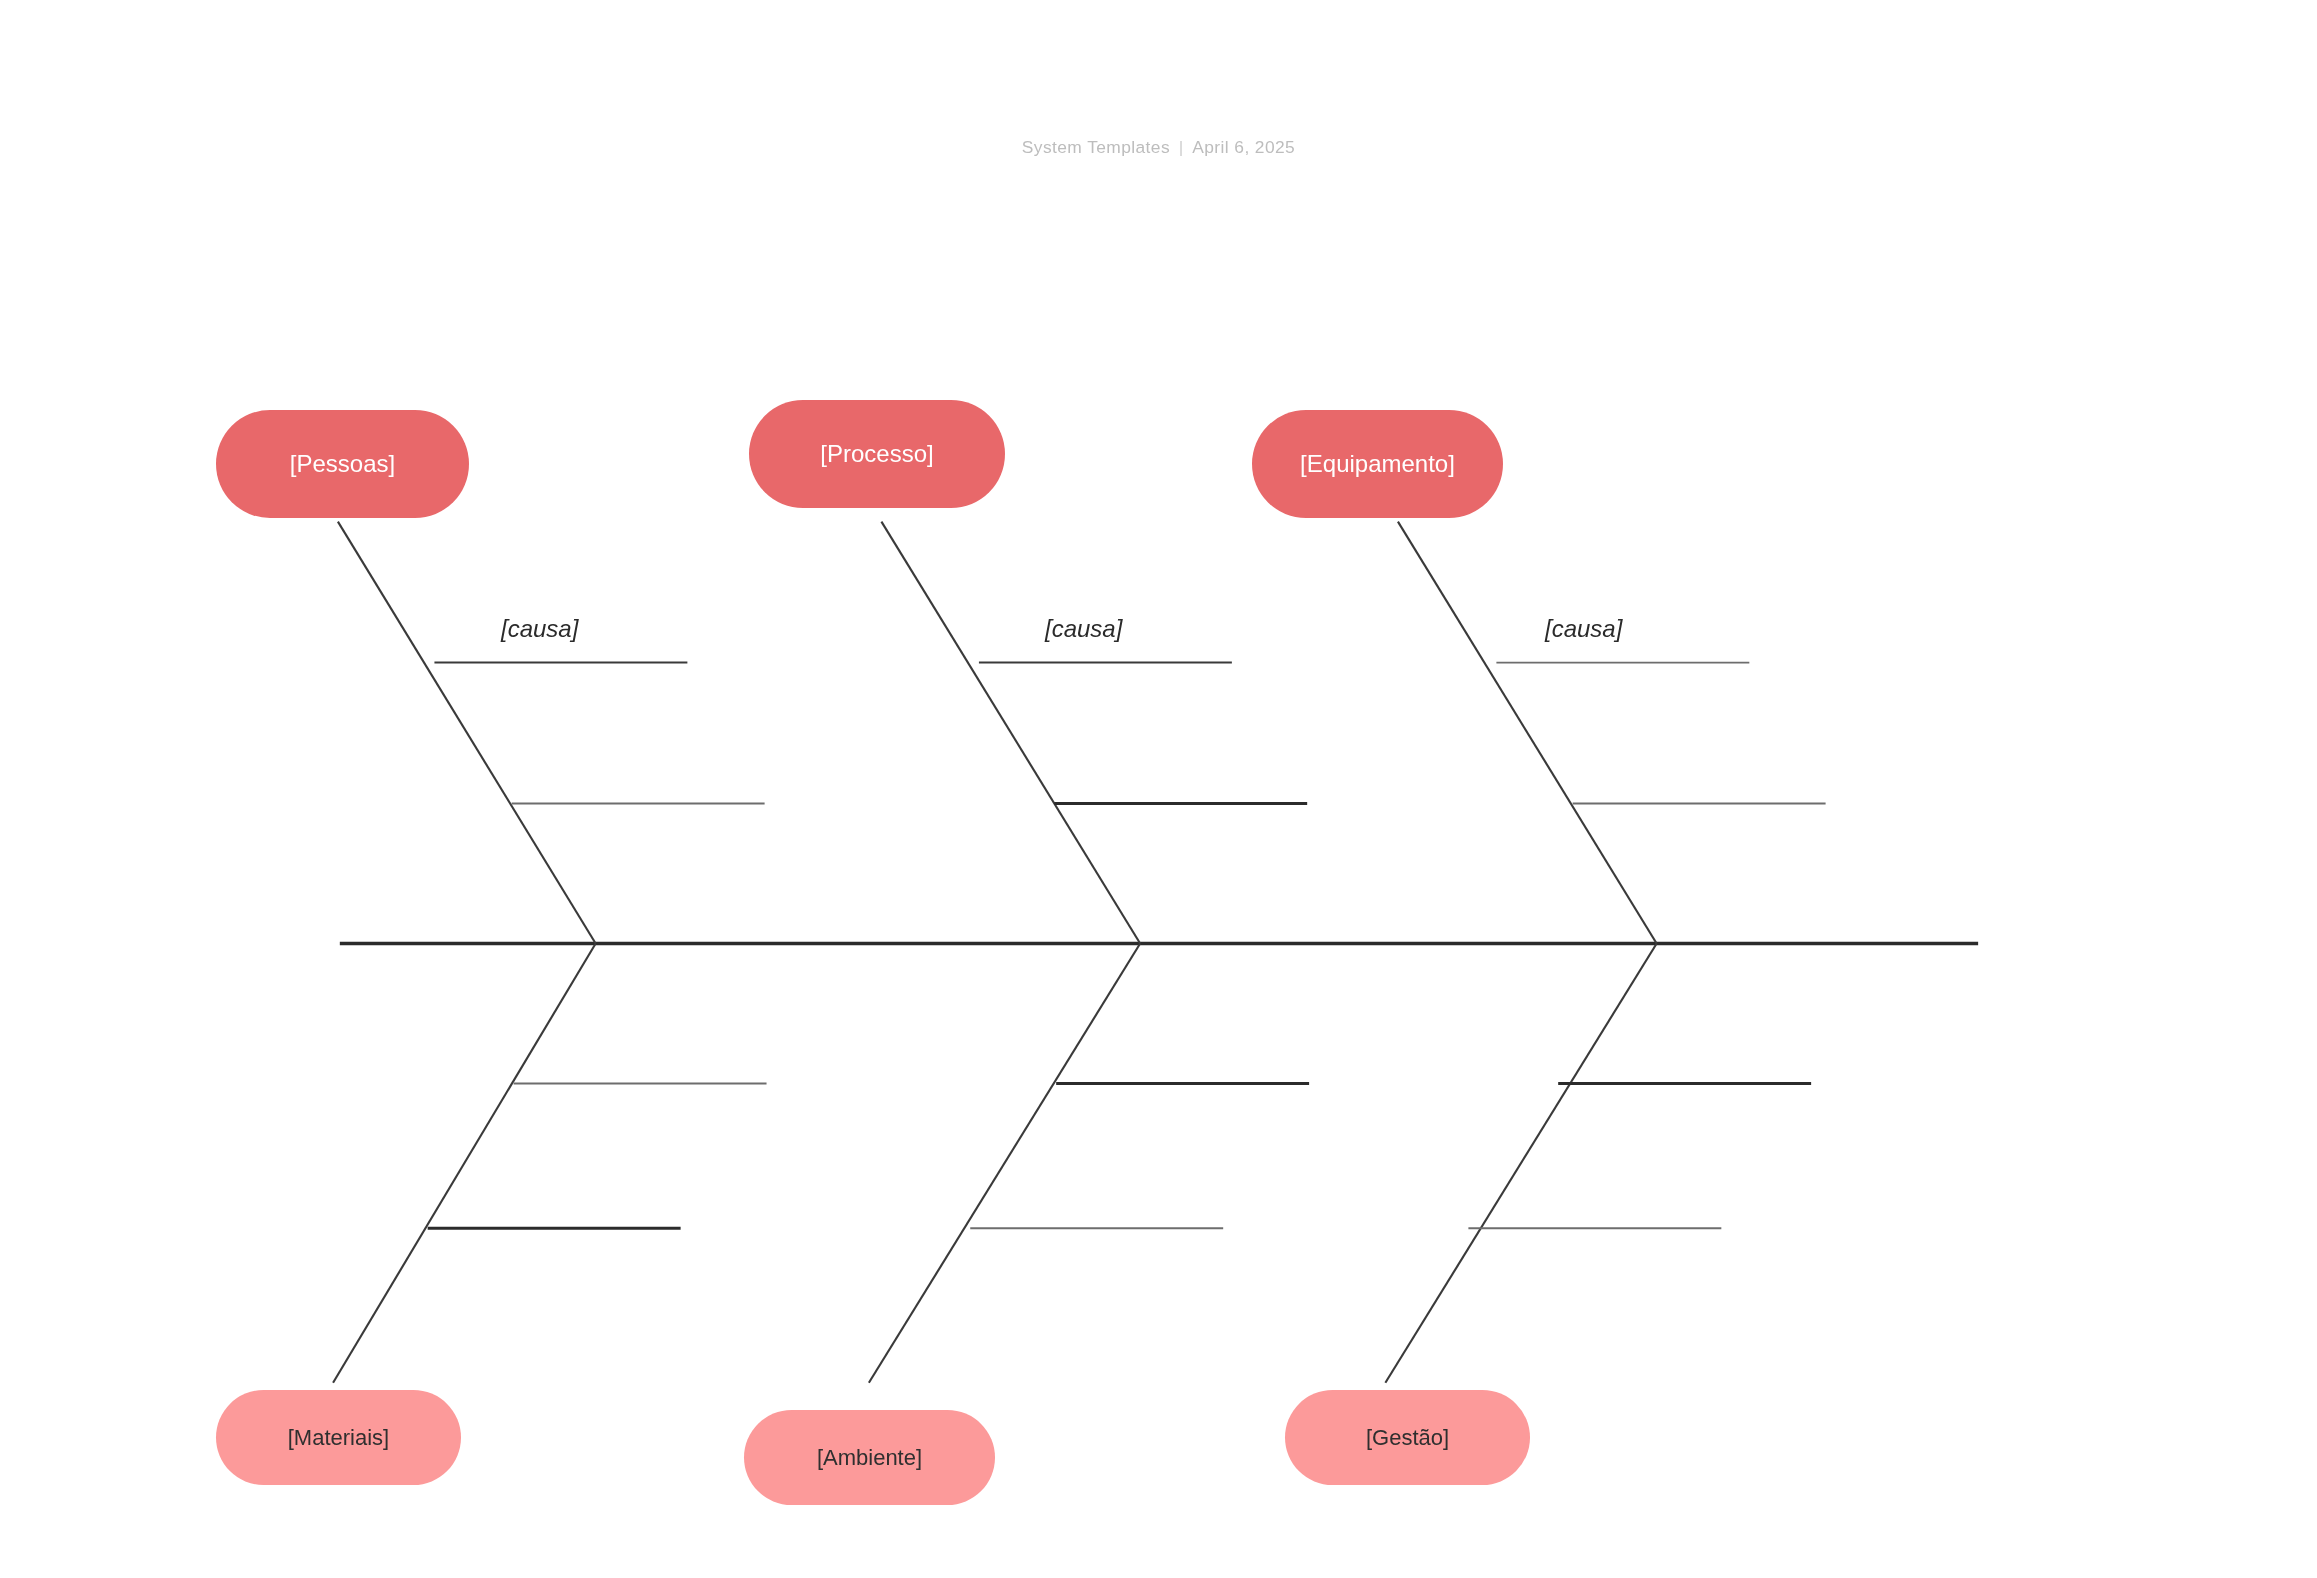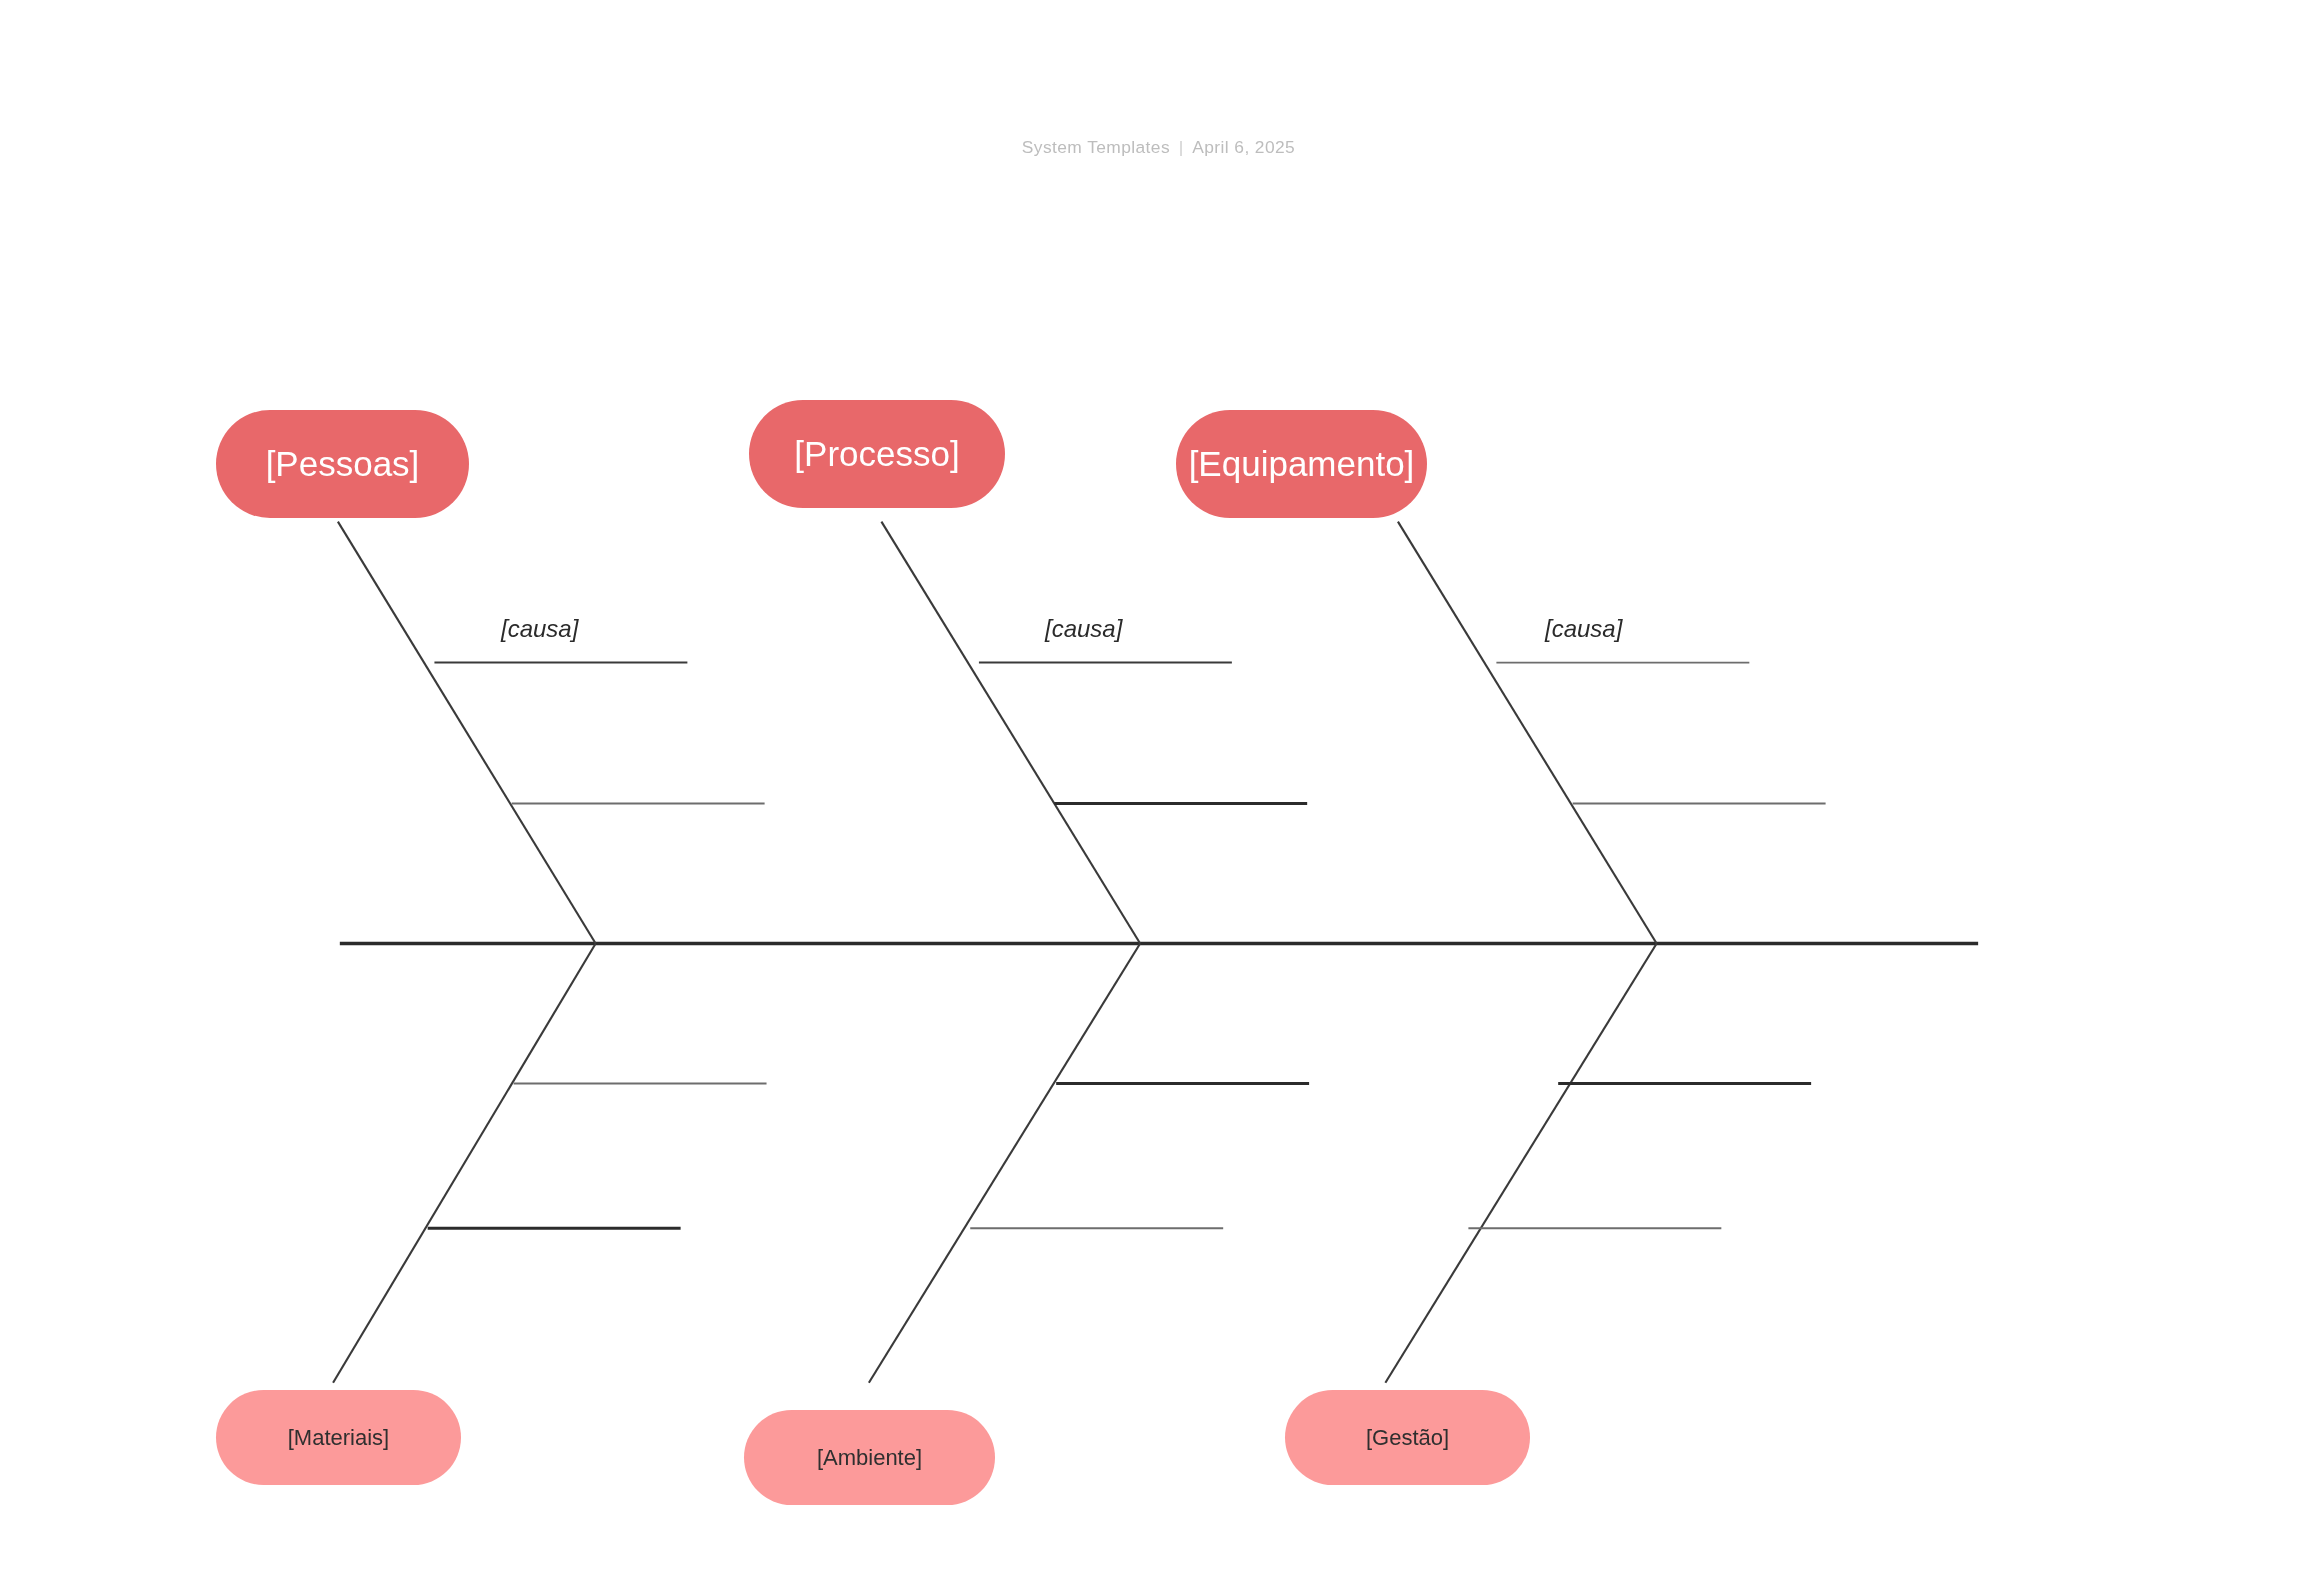--- a/index.html
+++ b/index.html
@@ -77,21 +77,21 @@
     align-items: center;
     justify-content: center;
     border-radius: 58px;
     box-sizing: border-box;
     text-align: center;
     white-space: nowrap;
   }
   .pill-top {
     background: #e8686a;
     color: #ffffff;
-    font-size: 35px;
+    font-size: 24px;
     height: 108px;
   }
   .pill-bottom {
     background: #fc9a9a;
     color: #2f2f2f;
     font-size: 22px;
     height: 95px;
   }
 
   
@@ -161,21 +161,21 @@
       <line x1="1614" y1="1122" x2="1876" y2="1122" stroke="#2b2b2b" stroke-width="3.0"></line>
       <line x1="1521" y1="1272" x2="1783" y2="1272" stroke="#6d6d6d" stroke-width="1.9"></line>
     </svg>
 
     <div class="cause-label" style="left:501px; top:615px;">[causa]</div>
     <div class="cause-label" style="left:1045px; top:615px;">[causa]</div>
     <div class="cause-label" style="left:1545px; top:615px;">[causa]</div>
 
     <div class="pill pill-top" style="left:216px; top:410px; width:253px;">[Pessoas]</div>
     <div class="pill pill-top" style="left:749px; top:400px; width:256px;">[Processo]</div>
-    <div class="pill pill-top" style="left:1176px; top:410px; width:251px;">[Equipamento]</div>
+    <div class="pill pill-top" style="left:1252px; top:410px; width:251px;">[Equipamento]</div>
 
     <div class="pill pill-bottom" style="left:216px; top:1390px; width:245px;">[Materiais]</div>
     <div class="pill pill-bottom" style="left:744px; top:1390px; width:251px;margin-top:20px;">[Ambiente]</div>
     <div class="pill pill-bottom" style="left:1285px; top:1390px; width:245px;">[Gestão]</div>
 
 
   </div>
 </div>
 
 

